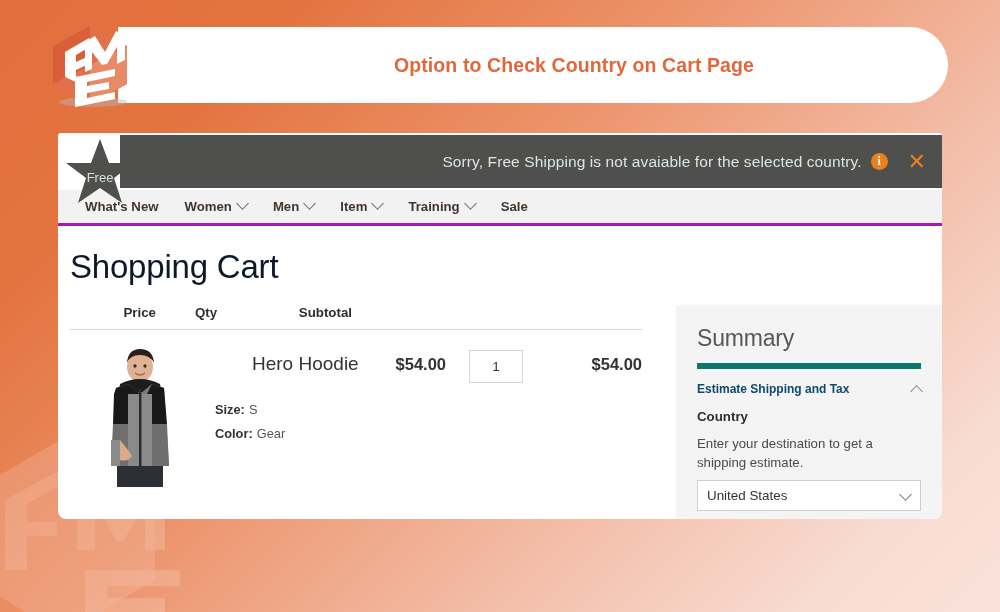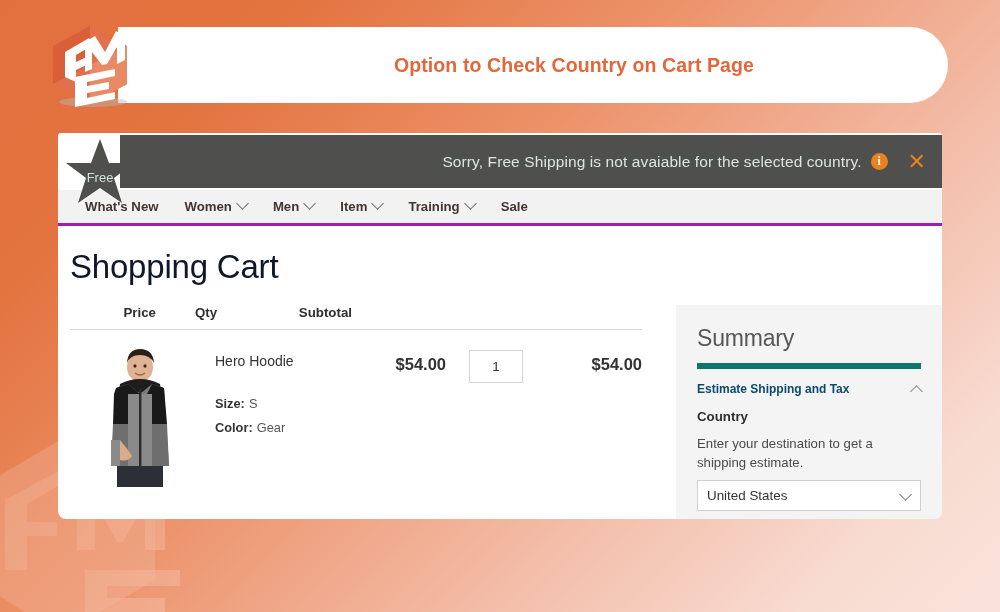--- a/index.html
+++ b/index.html
@@ -197,23 +197,24 @@
     padding-top: 14px;
   }
   #prod-img-cell { width: 145px; flex: none; }
   #prod-img {
     width: 140px;
     height: 143px;
     display: block;
   }
   #prod-info-cell { width: 145px; flex: none; padding-top: 9px; }
   #prod-name {
-    font-size: 14px;
+    font-size: 19px;
     color: #333333;
     line-height: 1.2;
+    margin-left: 37px;
   }
   .prod-opt {
     font-size: 12.8px;
     color: #333333;
     margin-top: 9px;
   }
   .prod-opt-label { font-weight: bold; }
   .prod-opt-value { color: #555555; margin-left: 4px; }
   #opt-size { margin-top: 26px; }
 

